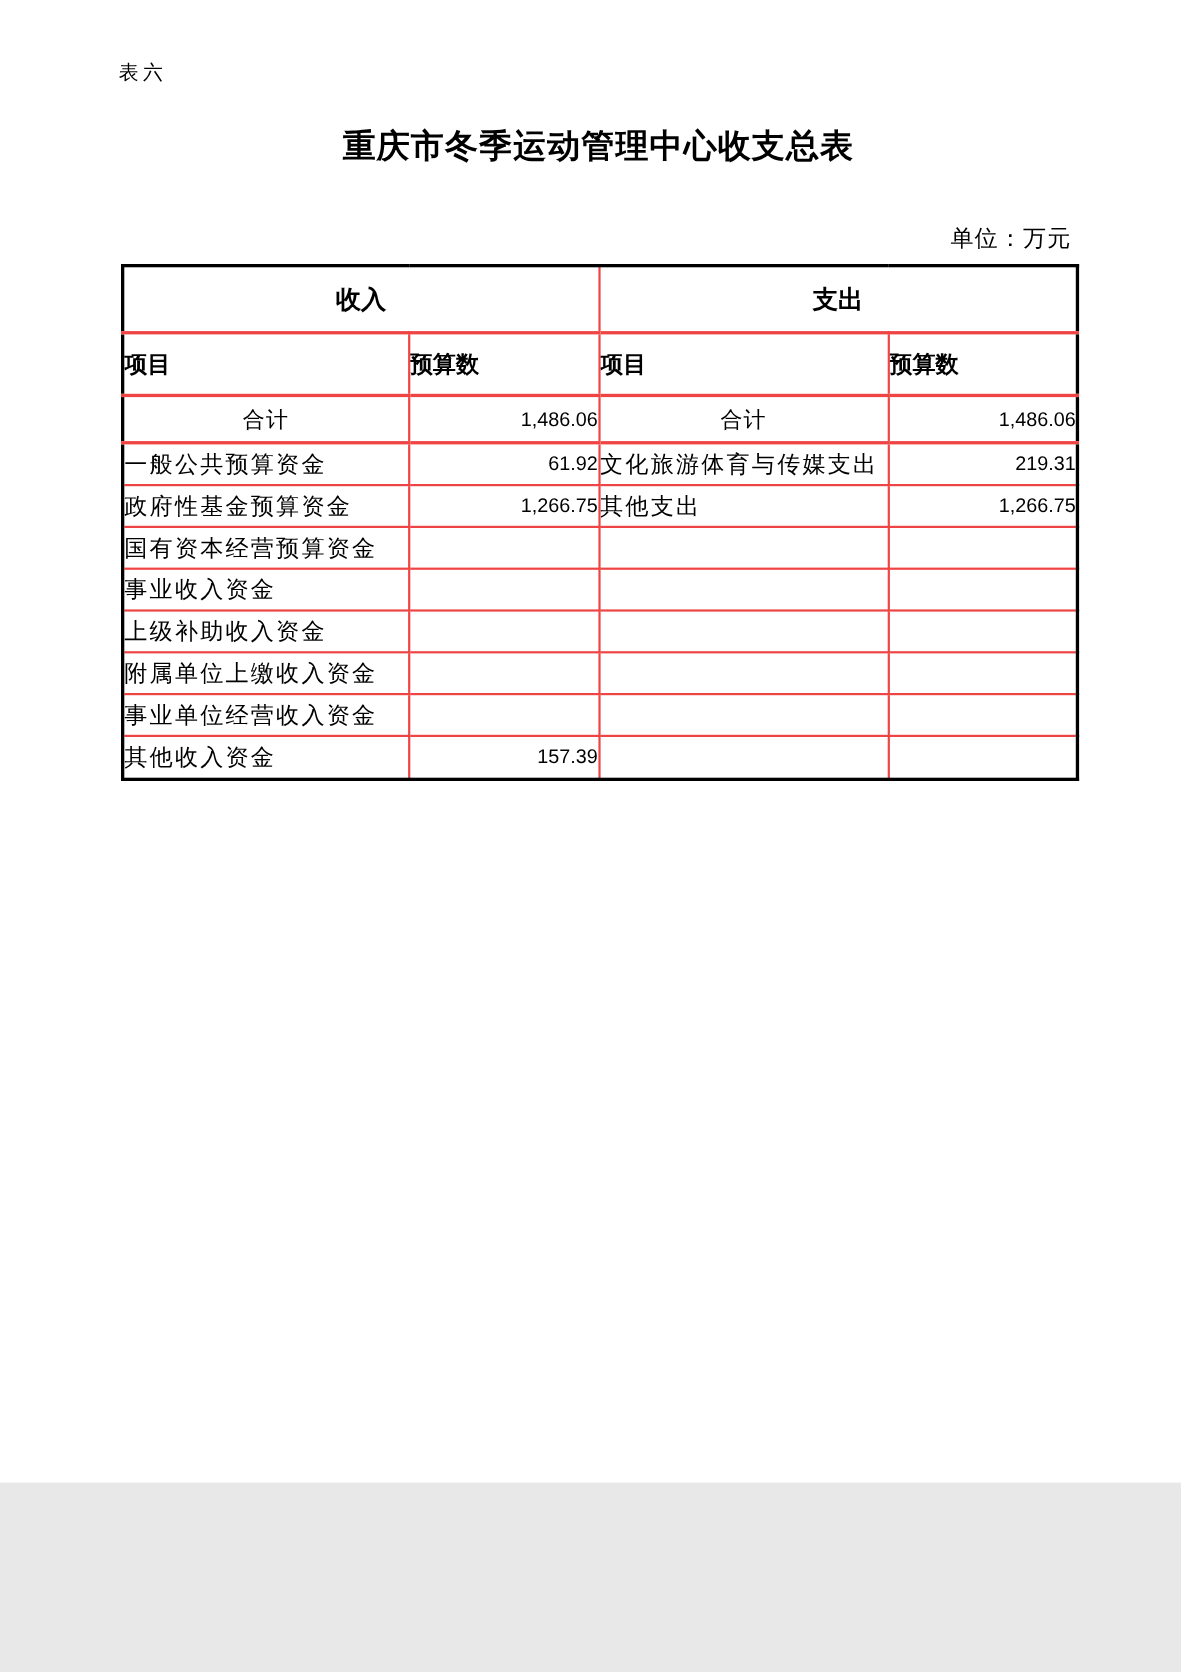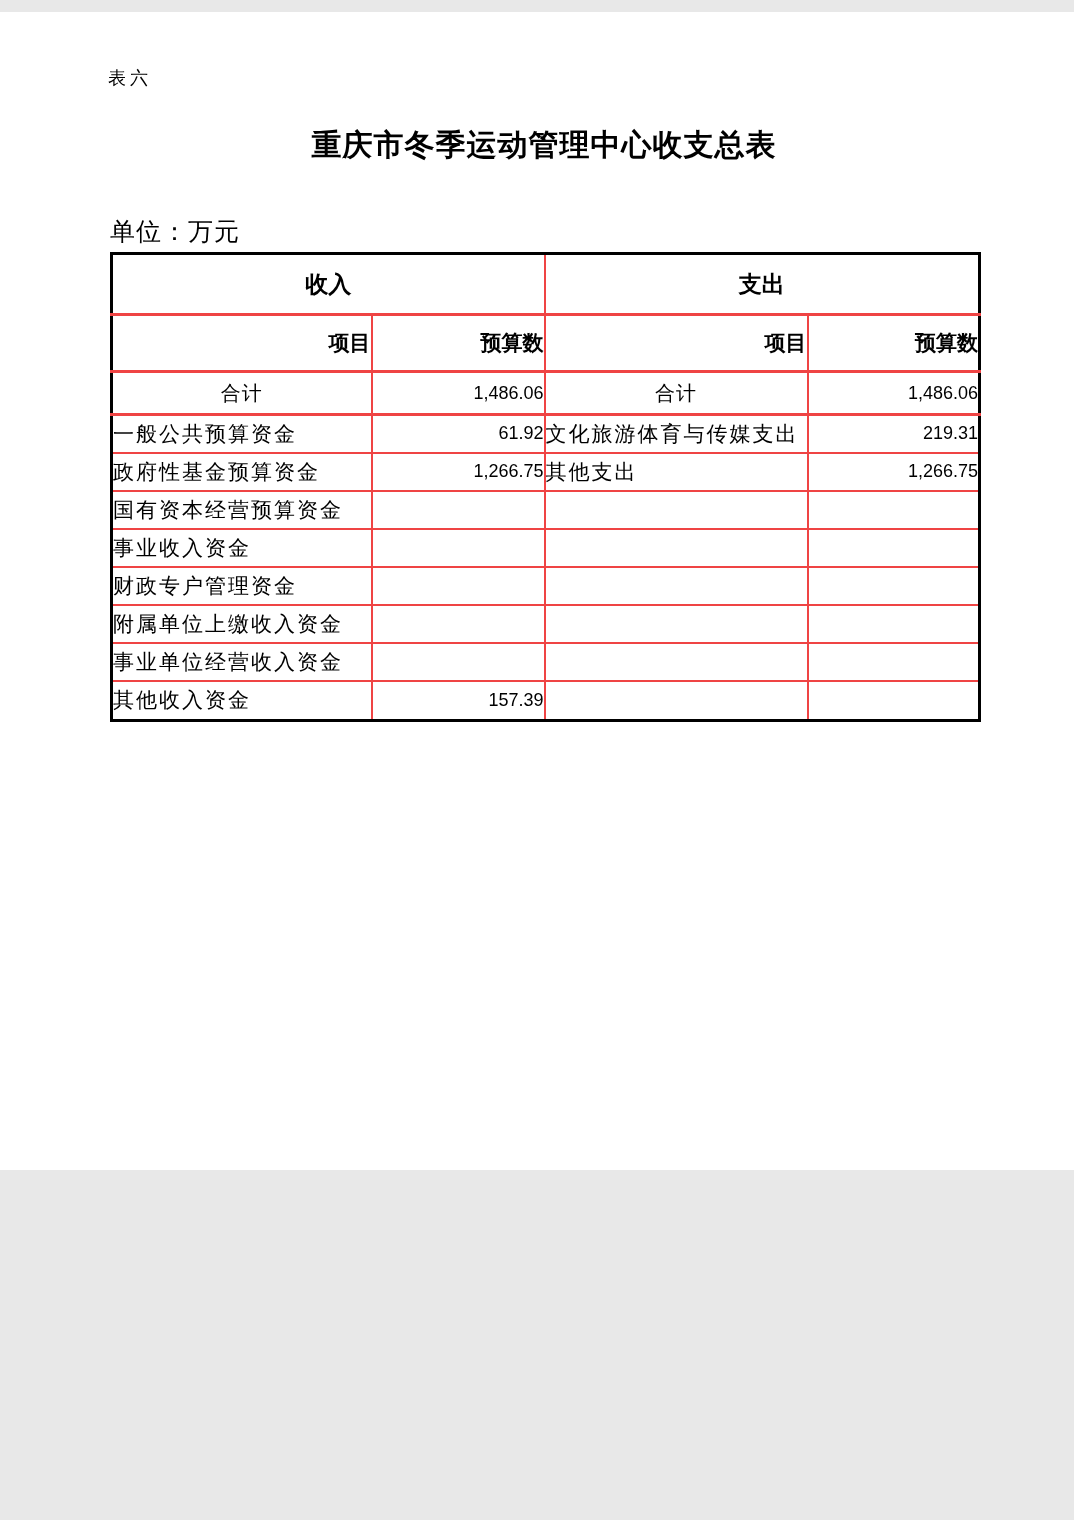--- a/index.html
+++ b/index.html
@@ -5,22 +5,22 @@
   html, body {
     margin: 0;
     padding: 0;
     background: #e8e8e8;
     font-family: "Liberation Serif", serif;
     color: #000;
   }
   .page {
     position: relative;
     width: 1074px;
-    height: 1158px;
-    margin: 12px auto;
+    height: 1348px;
+    margin: 0 auto;
     background: #ffffff;
     overflow: hidden;
   }
   .table-label {
     position: absolute;
     top: 54px;
     left: 108px;
     font-size: 18px;
     font-family: "Liberation Serif", serif;
     letter-spacing: 4px;
@@ -35,21 +35,22 @@
     font-size: 30px;
     font-weight: bold;
     font-family: Liberation Mono, monospace;
     letter-spacing: 1px;
   }
   .unit-note {
     position: absolute;
     top: 203px;
     left: 110px;
     width: 864px;
-    font-size: 25px;
+    text-align: right;
+    font-size: 21px;
     font-family: "Liberation Serif", serif;
     letter-spacing: 1px;
   }
   table.budget {
     position: absolute;
     top: 240px;
     left: 110px;
     width: 868px;
     border-collapse: collapse;
     table-layout: fixed;
@@ -68,21 +69,21 @@
     font-weight: bold;
     text-align: center;
     vertical-align: middle;
     border-bottom-width: 3px;
   }
   tr.col-row th {
     height: 54px;
     font-family: Liberation Sans, sans-serif;
     font-size: 21px;
     font-weight: bold;
-    text-align: right;
+    text-align: left;
     vertical-align: middle;
     border-bottom-width: 3px;
   }
   tbody tr { height: 38px; }
   tbody tr:first-child { height: 43px; }
   tbody tr:last-child { height: 40px; }
   td.item {
     font-family: "Liberation Serif", serif;
     font-size: 21px;
     letter-spacing: 2px;
@@ -162,21 +163,21 @@
     <td class="item expense-item"></td>
     <td class="num expense-budget"></td>
   </tr>
         <tr>
     <td class="item income-item">事业收入资金</td>
     <td class="num income-budget"></td>
     <td class="item expense-item"></td>
     <td class="num expense-budget"></td>
   </tr>
         <tr>
-    <td class="item income-item">财政专户管理资金</td>
+    <td class="item income-item">上级补助收入资金</td>
     <td class="num income-budget"></td>
     <td class="item expense-item"></td>
     <td class="num expense-budget"></td>
   </tr>
         <tr>
     <td class="item income-item">附属单位上缴收入资金</td>
     <td class="num income-budget"></td>
     <td class="item expense-item"></td>
     <td class="num expense-budget"></td>
   </tr>

